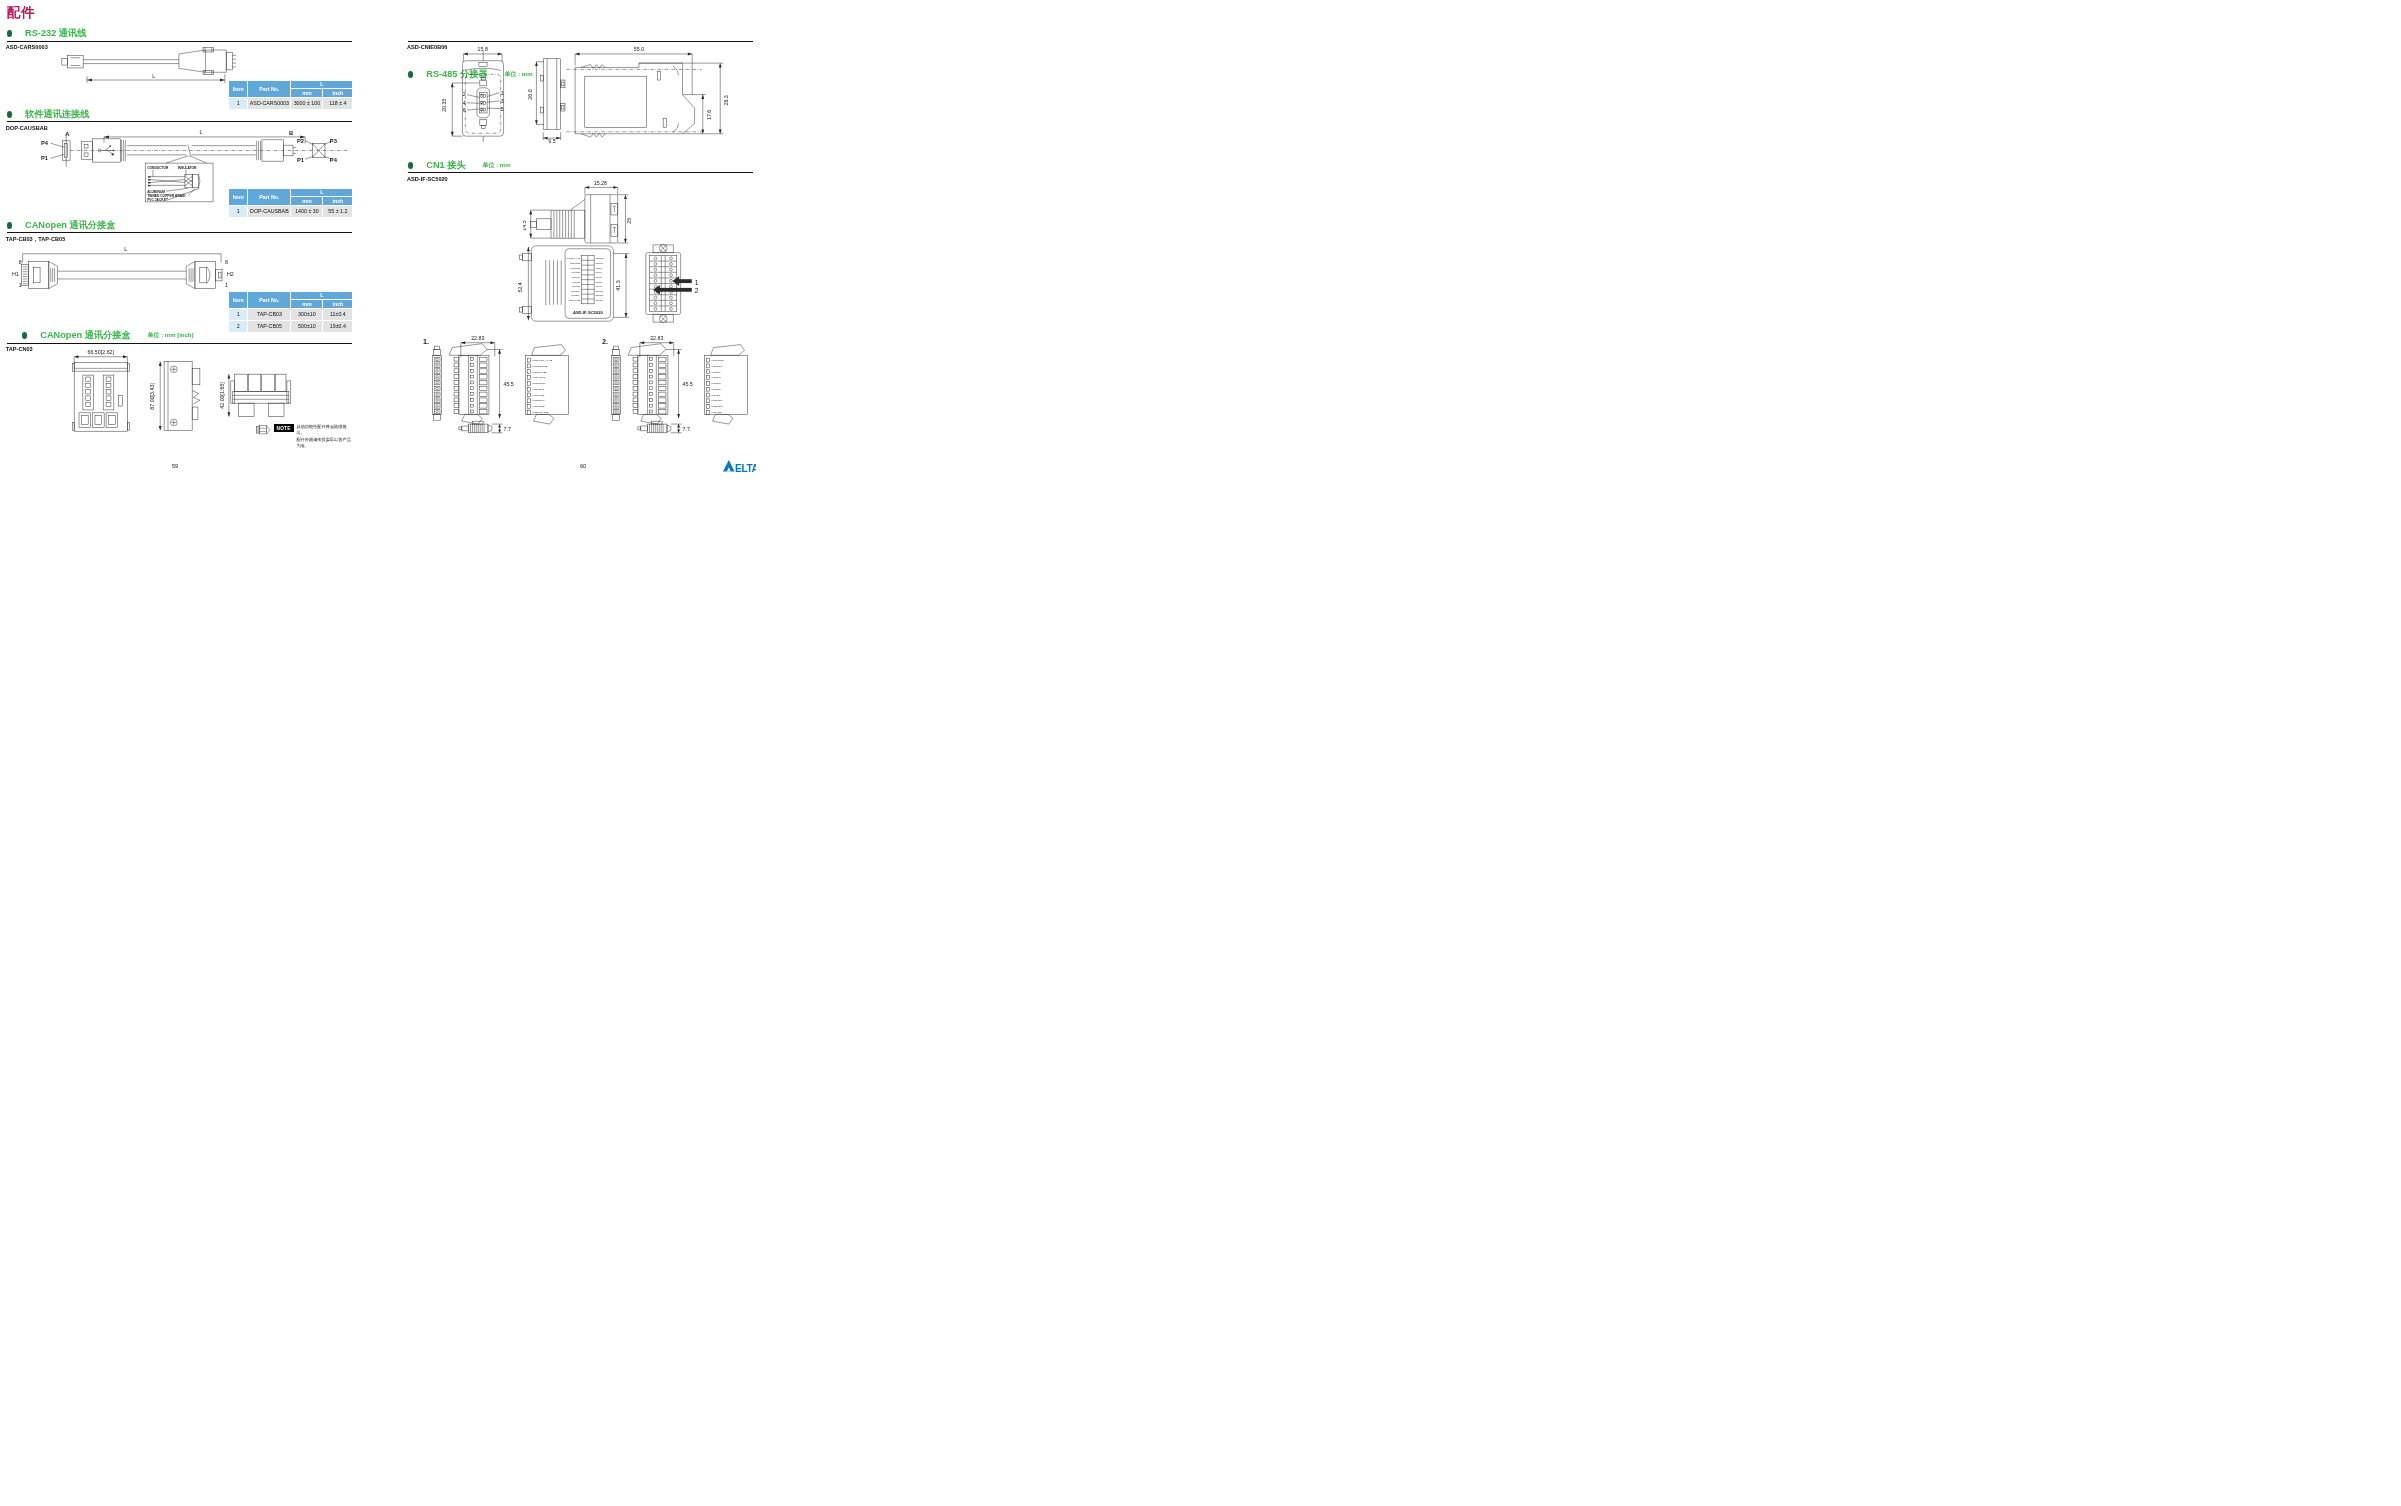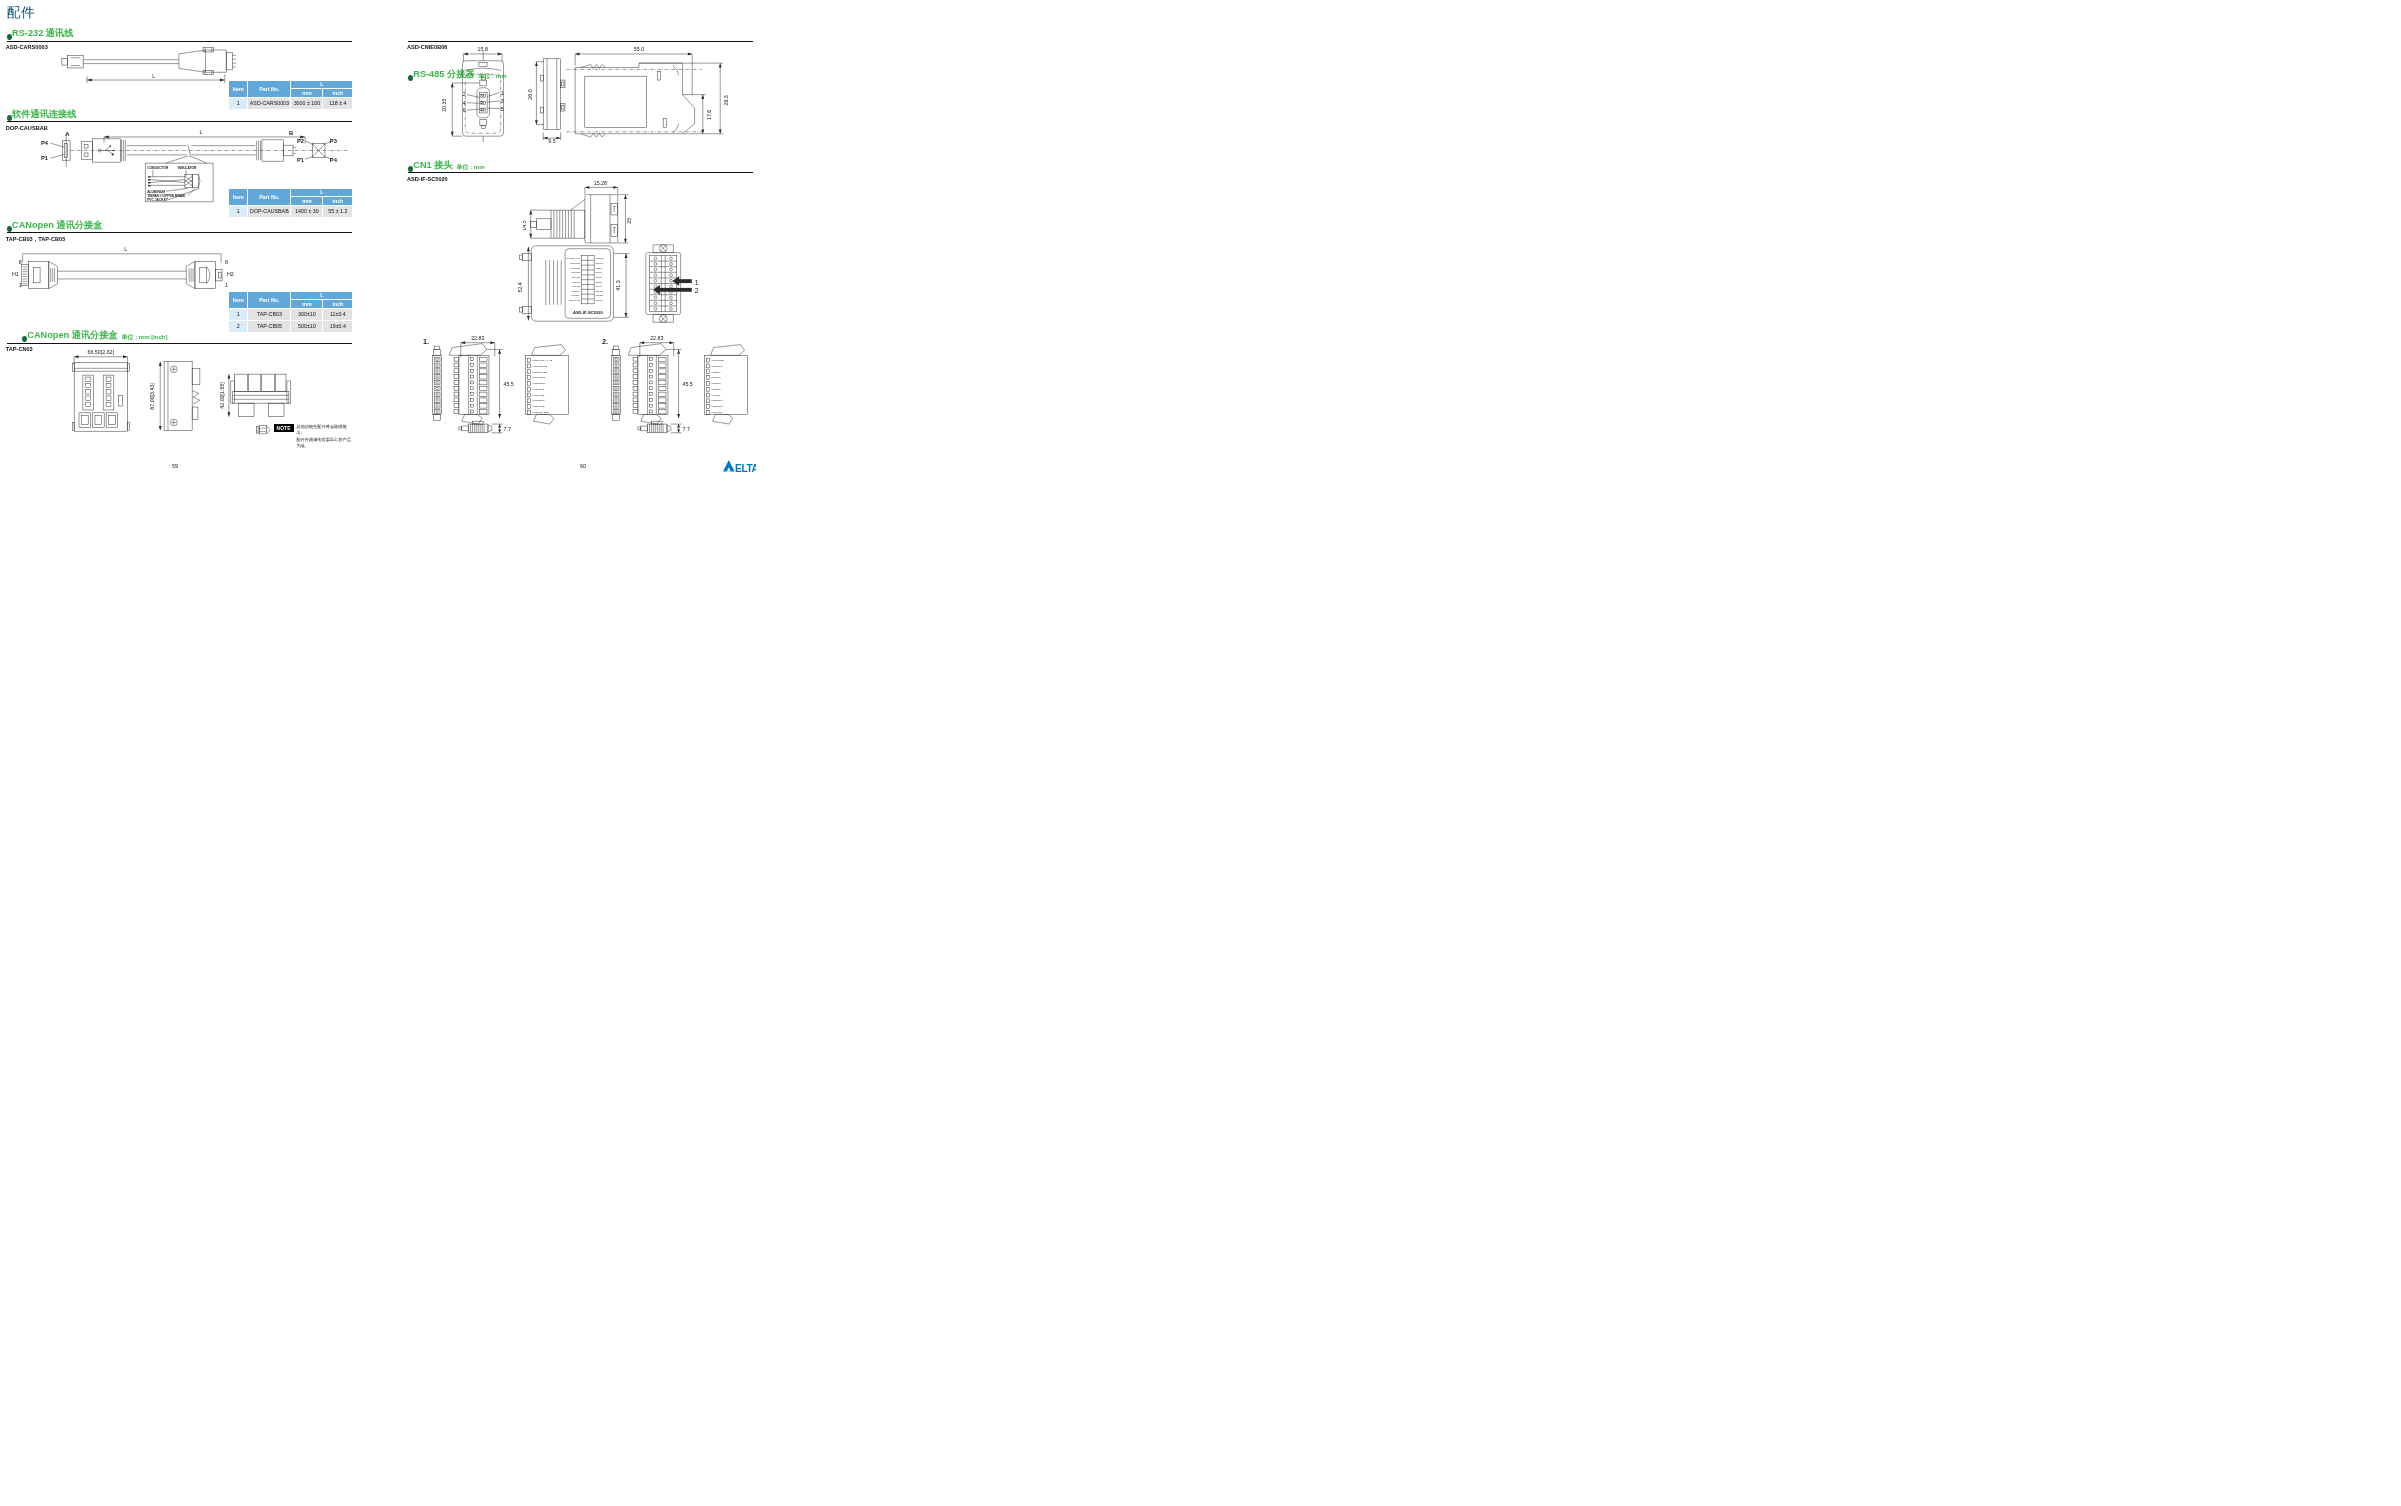--- a/index.html
+++ b/index.html
@@ -1,20 +1,20 @@
 <!DOCTYPE html>
 <html style="font-size:7.7px"><head>
 <meta charset="utf-8">
 <style>
   html,body{margin:0;padding:0;background:#fff;}
   #page{position:relative;width:759px;height:476px;background:#ffffff;overflow:hidden;
         font-family:"Liberation Sans","DejaVu Sans",sans-serif;color:#1a1a1a;}
   .abs{position:absolute;}
-  .doc-title{font-size:13.6px;font-weight:normal;color:#0c4a6e;letter-spacing:0.5px;}
-  .sec{display:flex;align-items:flex-end;gap:0;}
+  .doc-title{font-size:13.6px;font-weight:bold;color:#be185d;letter-spacing:0.5px;}
+  .sec{display:flex;align-items:center;gap:13px;}
   .bullet{width:5.3px;height:6.3px;border-radius:50%;background:#156B3A;display:inline-block;}
   .sec-title{font-size:9.2px;font-weight:bold;color:#3BB54A;}
   .unit{font-size:6px;font-weight:bold;color:#3BB54A;margin-left:3.9px;}
   .rule{height:1.2px;background:#111;}
   .part-label{font-size:5.6px;font-weight:bold;color:#111;}
   table.spec{border-collapse:separate;border-spacing:1px;table-layout:fixed;}
   table.spec td{text-align:center;vertical-align:middle;font-size:5.3px;padding:0;}
   table.spec .hd td{background:#61A8DA;color:#fff;font-weight:bold;}
   table.spec td.c-item{width:18.4px;} table.spec td.c-part{width:42px;}
   table.spec td.c-mm{width:31px;} table.spec td.c-inch{width:29px;}

